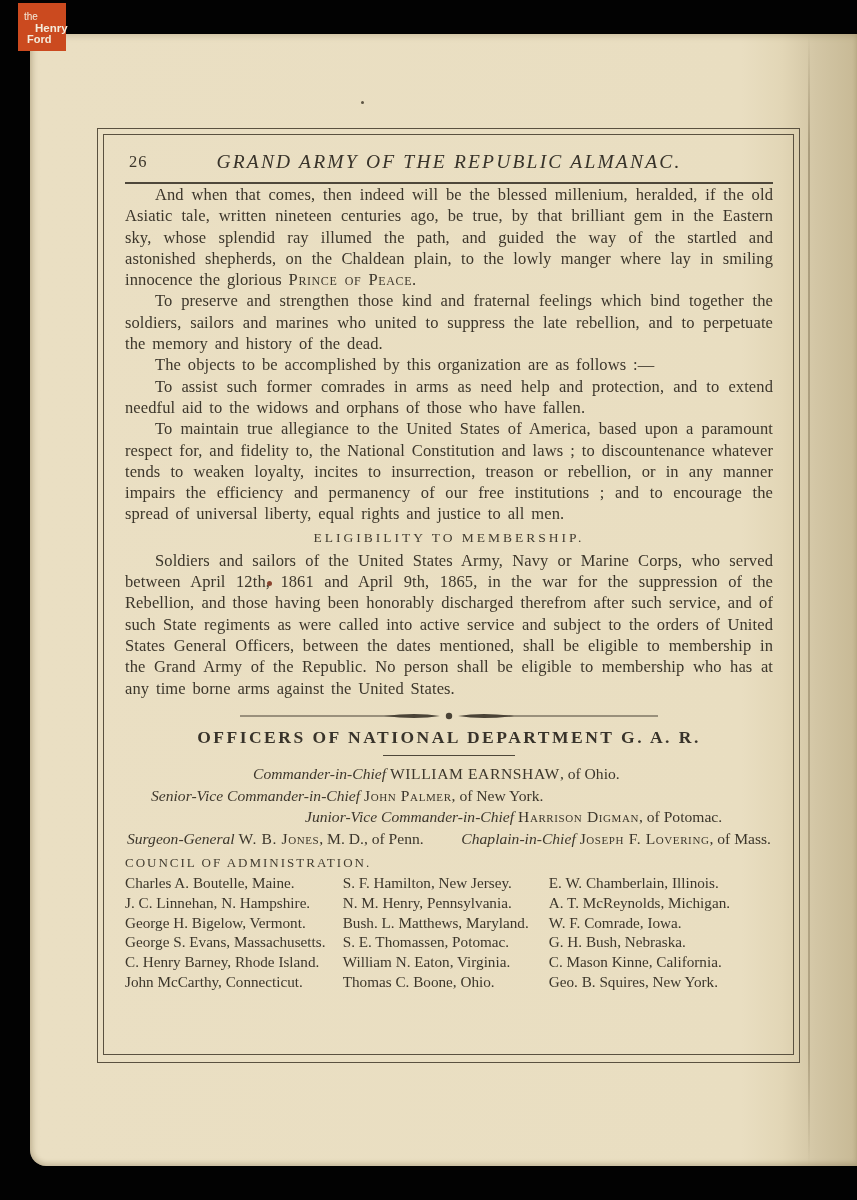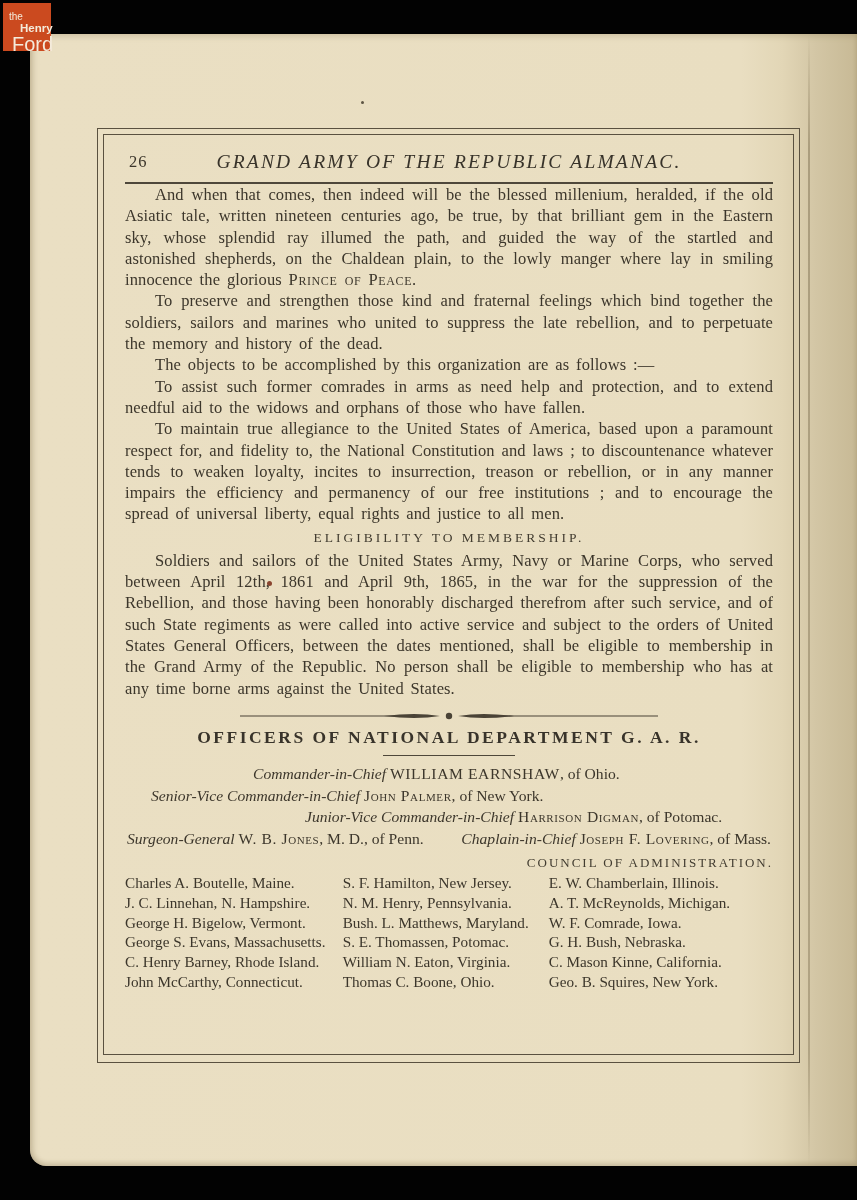--- a/index.html
+++ b/index.html
@@ -17,29 +17,29 @@
     border-radius:4px 0 0 16px;
     box-shadow:inset 3px 2px 6px rgba(120,100,60,0.25), inset 0 -3px 5px rgba(90,70,40,0.18);
   }
   
   .page-edge{
     position:absolute;top:0;right:47px;width:2px;height:100%;
     background:linear-gradient(to bottom, rgba(90,75,45,.0), rgba(90,75,45,.35) 10%, rgba(90,75,45,.30) 90%, rgba(90,75,45,0));
   }
   
   .badge{
-    position:absolute;left:3px;top:3px;width:48px;height:48px;
+    position:absolute;left:18px;top:3px;width:48px;height:48px;
     background:#cb4a1f;
     font-family:"Liberation Sans","DejaVu Sans",sans-serif;
     color:#f4ebdb;
   }
   .badge span{position:absolute;line-height:1;}
   .b-the{left:6px;top:9px;font-size:10px;font-weight:normal;}
   .b-henry{left:17px;top:20px;font-size:11.5px;font-weight:bold;}
-  .b-ford{left:9px;top:31px;font-size:20px;font-weight:normal;}
+  .b-ford{left:9px;top:31px;font-size:11px;font-weight:bold;}
   
   .frame{
     position:absolute;left:67px;top:94px;width:703px;min-height:935px;
     border:1px solid #5a5140;
     padding:5px;box-sizing:border-box;
   }
   .frame-inner{
     border:1px solid #5a5140;
     min-height:921px;box-sizing:border-box;
     padding:12px 20px 12px 21px;
@@ -74,21 +74,21 @@
   }
   .officers-rule{width:132px;border-top:1.5px solid #4e473a;margin:7px auto 7px;}
   .officer-line{font-size:15.6px;line-height:21.8px;white-space:nowrap;}
   .ol-0{margin-left:128px;}
   .ol-1{margin-left:26px;}
   .ol-2{margin-left:180px;}
   .ol-3{display:flex;justify-content:space-between;padding:0 2px;text-align:center;}
   .it{font-style:italic;}
   
   .council-head{
-    margin:5px 0 2px;text-align:right;font-weight:normal;
+    margin:5px 0 2px;text-align:left;font-weight:normal;
     font-size:13px;letter-spacing:2px;color:#423c30;
   }
   .council{display:flex;font-size:15.2px;line-height:19.8px;margin-top:2px;}
   .council-col{margin:0;padding:0;list-style:none;}
   .cc-0{width:33.6%;}
   .cc-1{width:31.8%;}
   .cc-2{width:34.6%;}
   .council-col li{white-space:nowrap;}
   
   .speck{position:absolute;border-radius:50%;}

